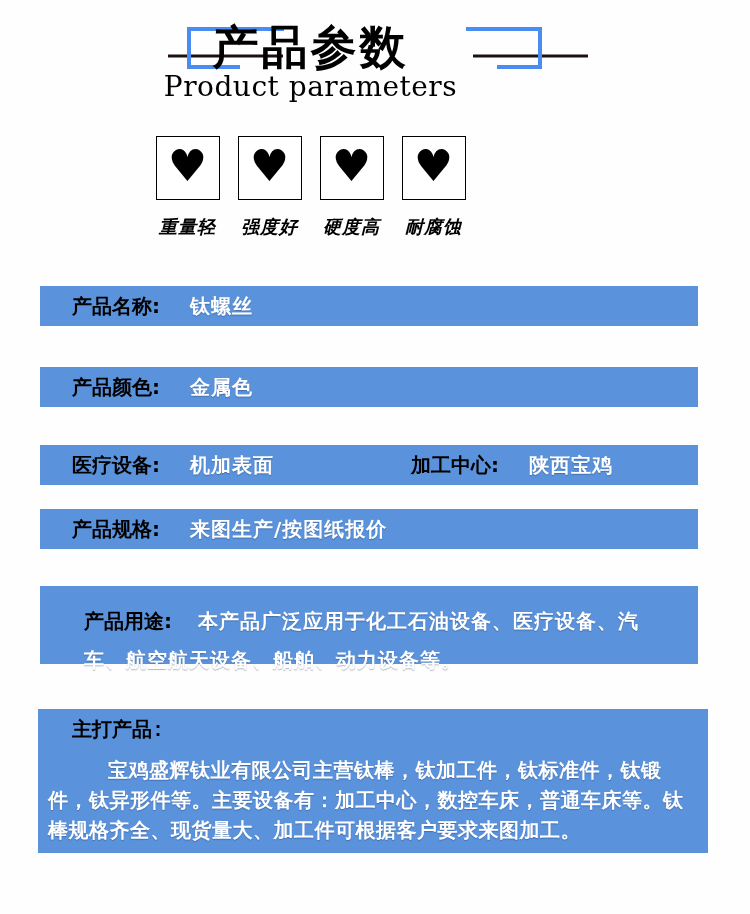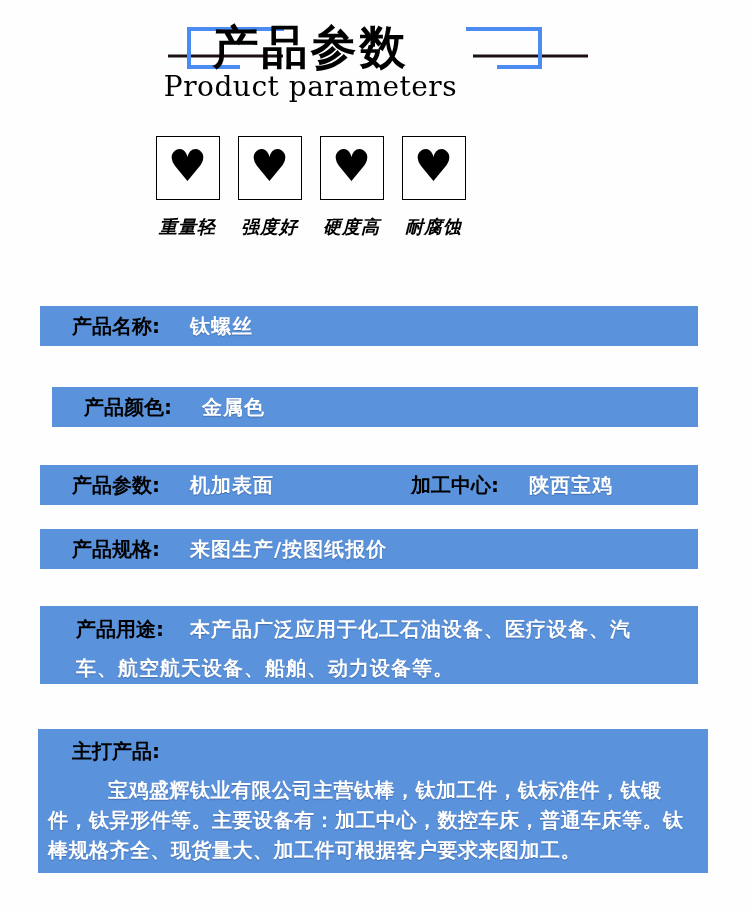--- a/index.html
+++ b/index.html
@@ -44,59 +44,60 @@
   .flabel{
     margin-top:15px;font-weight:700;font-size:18px;color:#000;
     white-space:nowrap;letter-spacing:1px;font-style:italic;
   }
 
   
   .specs{margin-left:40px;width:658px;}
   .spec-row{
     position:relative;background:var(--bar-blue);height:40px;
   }
-  .row-1{margin-top:67px;padding-left:36px;}
-  .row-2{margin-top:41px;margin-left:12px;}
+  .row-1{margin-top:47px;padding-left:36px;}
+  .row-2{margin-top:41px;}
   .row-3{margin-top:38px;}
   .row-4{margin-top:24px;}
   .row-5{margin-top:37px;height:78px;}
   .pair{
     position:absolute;top:0;height:40px;
     display:flex;align-items:center;
   }
   .pair.l{left:32px;}
   .pair.r{left:371px;}
   .lab{
     color:#000;font-weight:700;font-size:20px;width:118px;
     white-space:nowrap;flex:0 0 118px;
   }
   .val{
     color:#fff;font-weight:700;font-size:20px;letter-spacing:1px;
     white-space:nowrap;text-shadow:0 1px 1px rgba(30,50,90,.35);
   }
   .usage-p{
-    margin:4px;padding:4px 26px 0 32px;
+    margin:12px;padding:16px 26px 0 32px;
     font-size:20px;font-weight:700;line-height:39px;
   }
   .usage-p .ulab{color:#000;}
   .usage-p .spacer{display:inline-block;width:26px;}
   .usage-p .uval{
     color:#fff;letter-spacing:1px;
     text-shadow:0 1px 1px rgba(30,50,90,.35);
   }
 
   
   .main{
     margin-left:38px;margin-top:45px;width:670px;
     background:var(--bar-blue);
     padding:10px 0 8px;
   }
   .main-label{
     padding-left:34px;font-size:20px;font-weight:700;color:#000;
     line-height:24px;
+    font-family:Liberation Mono, monospace;
   }
   .main-text{
     margin:12px 22px 0 10px;
     text-indent:3em;
     color:#fff;font-weight:700;font-size:20px;line-height:30px;
     letter-spacing:0.5px;
     text-shadow:0 1px 1px rgba(30,50,90,.35);
   }
 </style>
 </head>
@@ -157,21 +158,21 @@
 
     <div class="spec-row row-2">
       <div class="pair l">
         <span class="lab">产品颜色:</span>
         <span class="val">金属色</span>
       </div>
     </div>
 
     <div class="spec-row row-3">
       <div class="pair l">
-        <span class="lab">产品参数:</span>
+        <span class="lab">医疗设备:</span>
         <span class="val">机加表面</span>
       </div>
       <div class="pair r">
         <span class="lab">加工中心:</span>
         <span class="val">陕西宝鸡</span>
       </div>
     </div>
 
     <div class="spec-row row-4">
       <div class="pair l">

